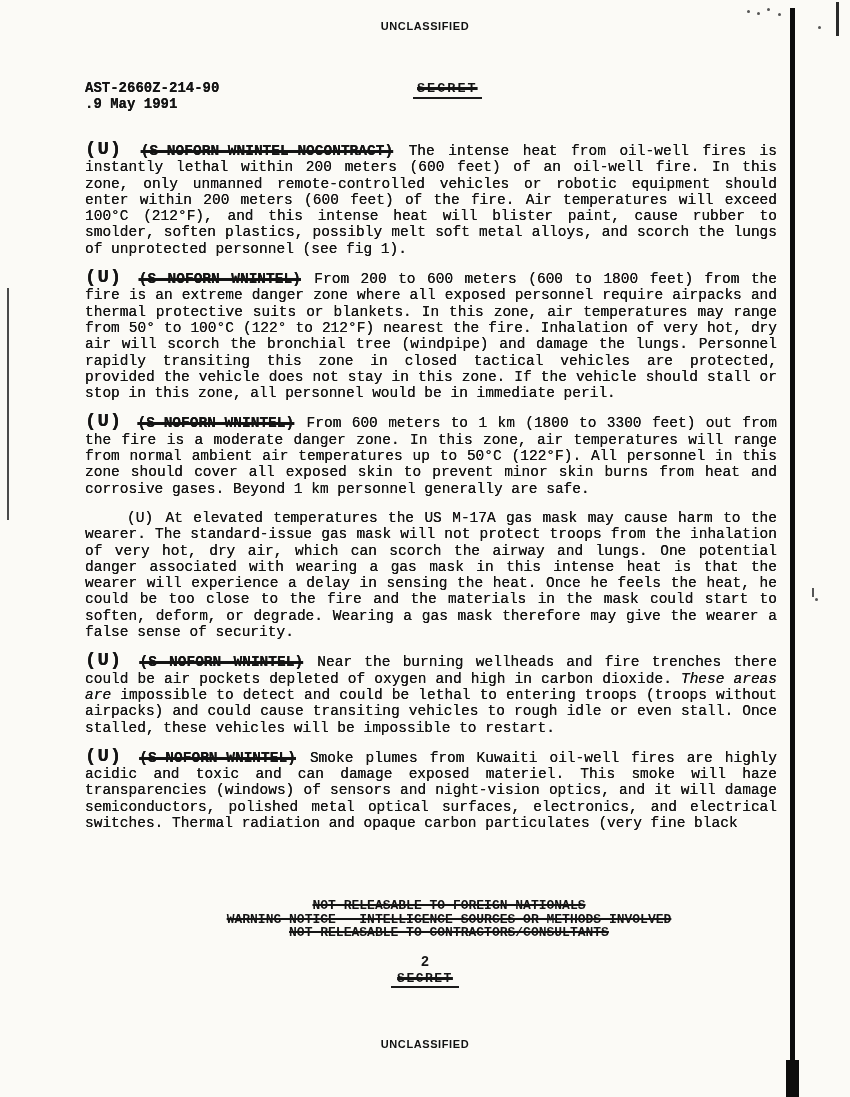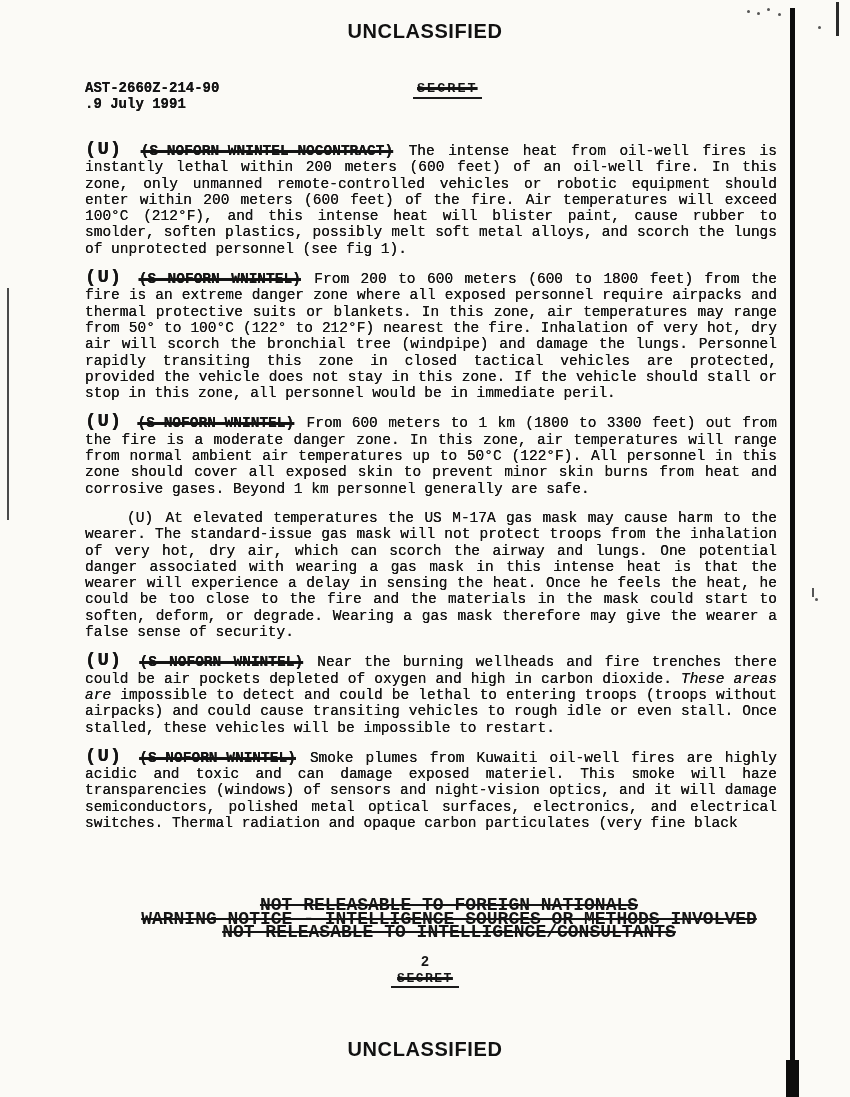--- a/index.html
+++ b/index.html
@@ -5,21 +5,21 @@
   * { margin:0; padding:0; box-sizing:border-box; }
   html,body { background:#9a9a9a; }
   .page {
     position:relative; width:850px; height:1097px; margin:0 auto;
     background:#fbfaf6; color:#141414; overflow:hidden;
     font-family:"Liberation Mono","DejaVu Sans Mono",monospace;
   }
   .banner {
     position:absolute; left:0; width:100%; text-align:center;
     font-family:"Liberation Sans","DejaVu Sans",sans-serif;
-    font-weight:bold; font-size:20px; letter-spacing:0.6px; color:#111;
+    font-weight:bold; font-size:11px; letter-spacing:0.6px; color:#111;
   }
   .banner-top { top:20px; }
   .banner-bottom { top:1038px; }
   .doc-header {
     position:absolute; top:80px; left:85px; width:692px;
     font-size:14px; line-height:16px; font-weight:bold;
   }
   .doc-header .hline { text-shadow:0 0 0.5px currentColor; }
   .header-class {
     position:absolute; top:1px; left:328px;
@@ -42,21 +42,21 @@
   .seg-redacted {
     font-weight:bold;
     text-decoration:line-through; text-decoration-thickness:2.5px;
     padding:0 2px;
     margin-top:16px;
   }
   .seg-underline { }
   .seg-italic { font-style:italic; }
   .footer-warnings {
     position:absolute; top:899px; left:0; width:100%; text-align:center;
-    font-size:18px; line-height:13.5px; font-weight:bold;padding-left:48px;
+    font-size:13px; line-height:13.5px; font-weight:bold;padding-left:48px;
   }
   .warning {
     display:inline-block; text-decoration:line-through;
     text-decoration-thickness:2.2px; padding:0 3px;
   }
   .warning-row { width:100%; }
   .page-number {
     position:absolute; top:954px; left:0; width:100%; text-align:center;
     font-size:14px; font-weight:bold;
   }
@@ -94,37 +94,37 @@
   <div class="dot d2"></div>
   <div class="dot d3"></div>
   <div class="dot d4"></div>
   <div class="dot d5"></div>
   <div class="dot d6"></div>
 
   <div class="banner banner-top">UNCLASSIFIED</div>
 
   <div class="doc-header">
     <div class="hline">AST-2660Z-214-90</div>
-    <div class="hline">.9 July 1991</div>
+    <div class="hline">.9 May 1991</div>
     <div class="header-class">SECRET</div>
   </div>
 
   <div class="content">
       <div class="para"><span class="marker-stamp">(U)</span> <span class="seg-redacted">(S-NOFORN-WNINTEL-NOCONTRACT)</span> <span class="seg-normal">The intense heat from oil-well fires is instantly lethal within 200 meters (600 feet) of an oil-well fire.  In this zone,  only unmanned remote-controlled vehicles or robotic equipment should enter within 200 meters (600 feet) of the fire.  Air temperatures will exceed 100°C (212°F), and this intense heat will blister paint, cause rubber to smolder, soften plastics, possibly melt soft metal alloys, and scorch the lungs of unprotected personnel (see fig 1).</span> </div>
       <div class="para"><span class="marker-stamp">(U)</span> <span class="seg-redacted">(S NOFORN WNINTEL)</span> <span class="seg-normal">From 200 to 600 meters (600 to 1800 feet) from the fire is an extreme danger zone where all exposed personnel require airpacks and thermal protective suits or blankets.  In this zone, air temperatures may range from 50° to 100°C (122° to 212°F) nearest the fire.  Inhalation of very hot, dry air will scorch the bronchial tree (windpipe) and damage the lungs.  Personnel rapidly transiting this zone in closed tactical vehicles are protected, provided the vehicle does</span> <span class="seg-underline">not</span> <span class="seg-normal">stay in this zone.  If the vehicle should stall or stop in this zone, all personnel would be in immediate peril.</span> </div>
       <div class="para"><span class="marker-stamp">(U)</span> <span class="seg-redacted">(S-NOFORN-WNINTEL)</span> <span class="seg-normal">From 600 meters to 1 km (1800 to 3300 feet) out from the fire is a moderate danger zone.  In this zone, air temperatures will range from normal ambient air temperatures up to 50°C (122°F).  All personnel in this zone should cover all exposed skin to prevent minor skin burns from heat and corrosive gases. Beyond 1 km personnel generally are safe.</span> </div>
       <div class="para indent"><span class="marker-inline">(U)</span> <span class="seg-normal">At elevated temperatures the US M-17A gas mask may cause harm to the wearer.  The standard-issue gas mask will</span> <span class="seg-underline">not</span> <span class="seg-normal">protect troops from the inhalation of very hot, dry air, which can scorch the airway and lungs.  One potential danger associated with wearing a gas mask in this intense heat is that the wearer will experience a delay in sensing the heat.  Once he feels the heat, he could be too close to the fire and the materials in the mask could start to soften, deform, or degrade.  Wearing a gas mask therefore may give the wearer a false sense of security.</span> </div>
       <div class="para"><span class="marker-stamp">(U)</span> <span class="seg-redacted">(S NOFORN WNINTEL)</span> <span class="seg-normal">Near the burning wellheads and fire trenches there could be air pockets depleted of oxygen and high in carbon dioxide.</span> <span class="seg-italic">These areas are</span> <span class="seg-normal">impossible to detect and could be lethal to entering troops (troops without airpacks) and could cause transiting vehicles to rough idle or even stall.  Once stalled, these vehicles will be impossible to restart.</span> </div>
       <div class="para"><span class="marker-stamp">(U)</span> <span class="seg-redacted">(S-NOFORN-WNINTEL)</span> <span class="seg-normal">Smoke plumes from Kuwaiti oil-well fires are highly acidic and toxic and can damage exposed materiel.  This smoke will haze transparencies (windows) of sensors and night-vision optics, and it will damage semiconductors, polished metal optical surfaces, electronics, and electrical switches.  Thermal radiation and opaque carbon particulates (very fine black</span> </div>
     </div>
 
   <div class="footer-warnings">
     <div class="warning-row"><span class="warning">NOT RELEASABLE TO FOREIGN NATIONALS</span></div>
     <div class="warning-row"><span class="warning">WARNING NOTICE - INTELLIGENCE SOURCES OR METHODS INVOLVED</span></div>
-    <div class="warning-row"><span class="warning">NOT RELEASABLE TO INTELLIGENCE/CONSULTANTS</span></div>
+    <div class="warning-row"><span class="warning">NOT RELEASABLE TO CONTRACTORS/CONSULTANTS</span></div>
   </div>
 
   <div class="page-number">2</div>
 
   <div class="footer-class">
     <span>SECRET</span>
   </div>
 
   <div class="banner banner-bottom">UNCLASSIFIED</div>
 </div>

